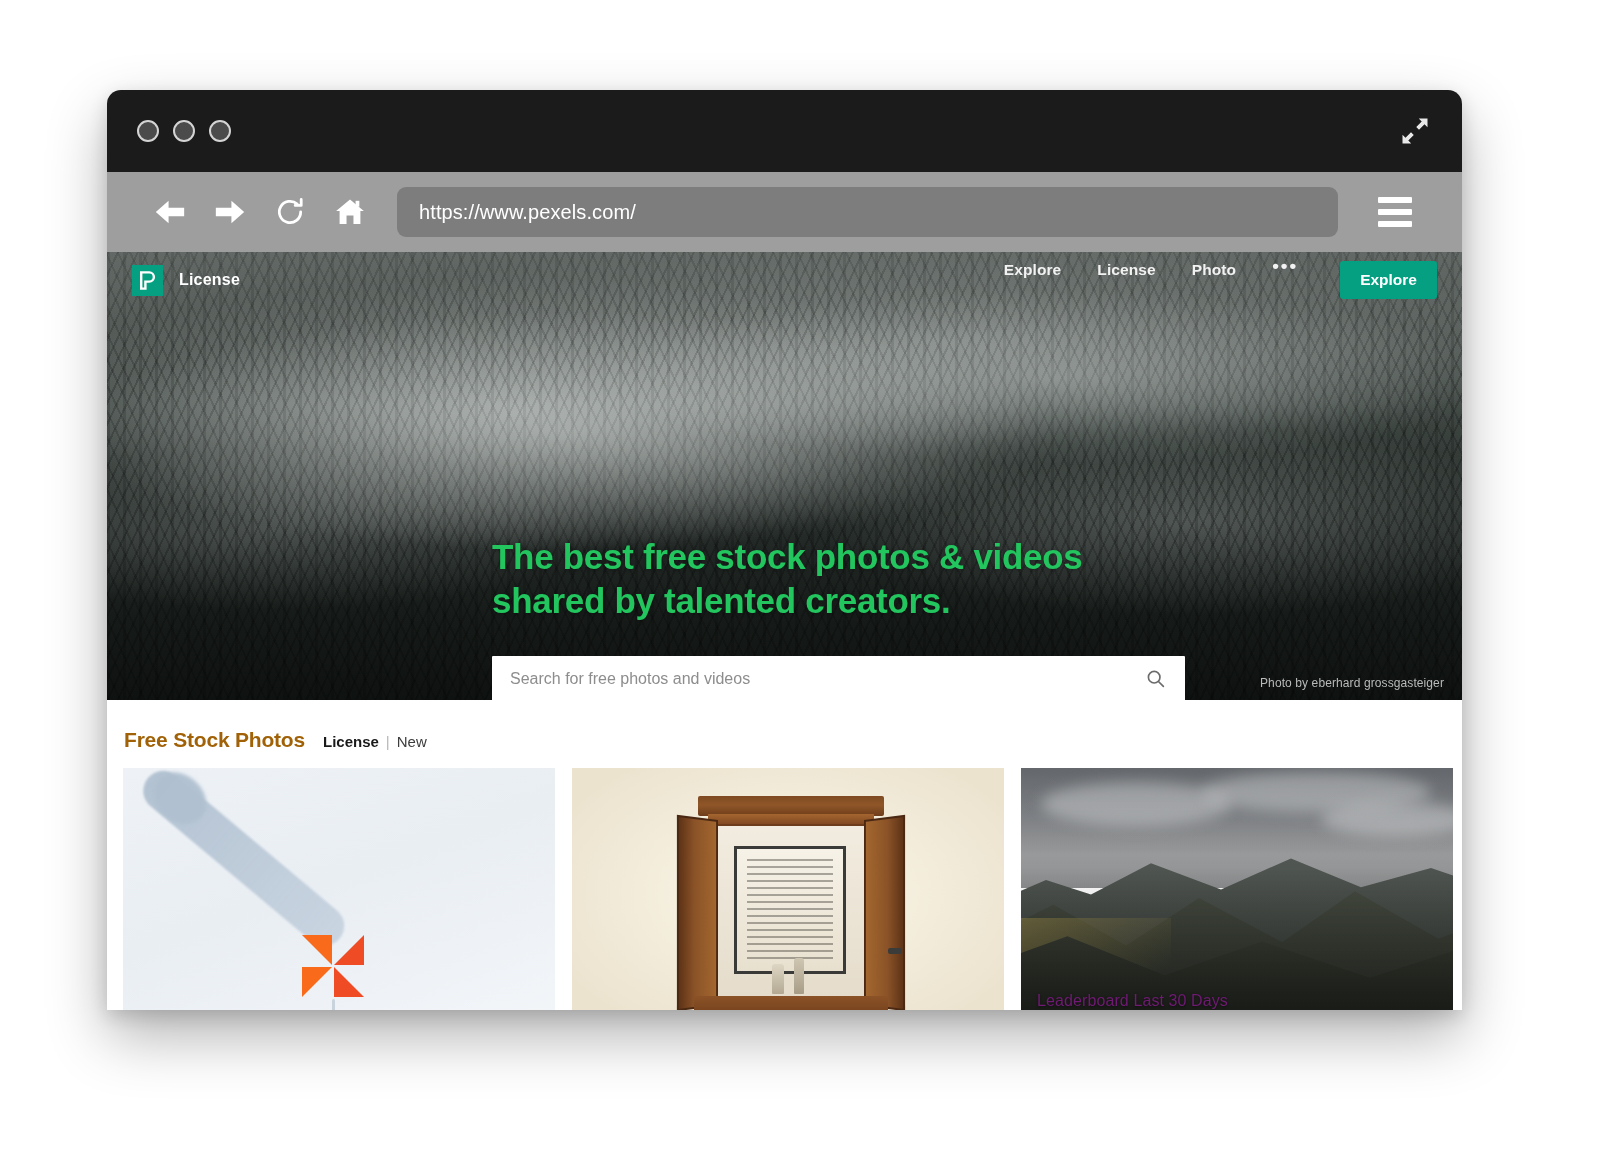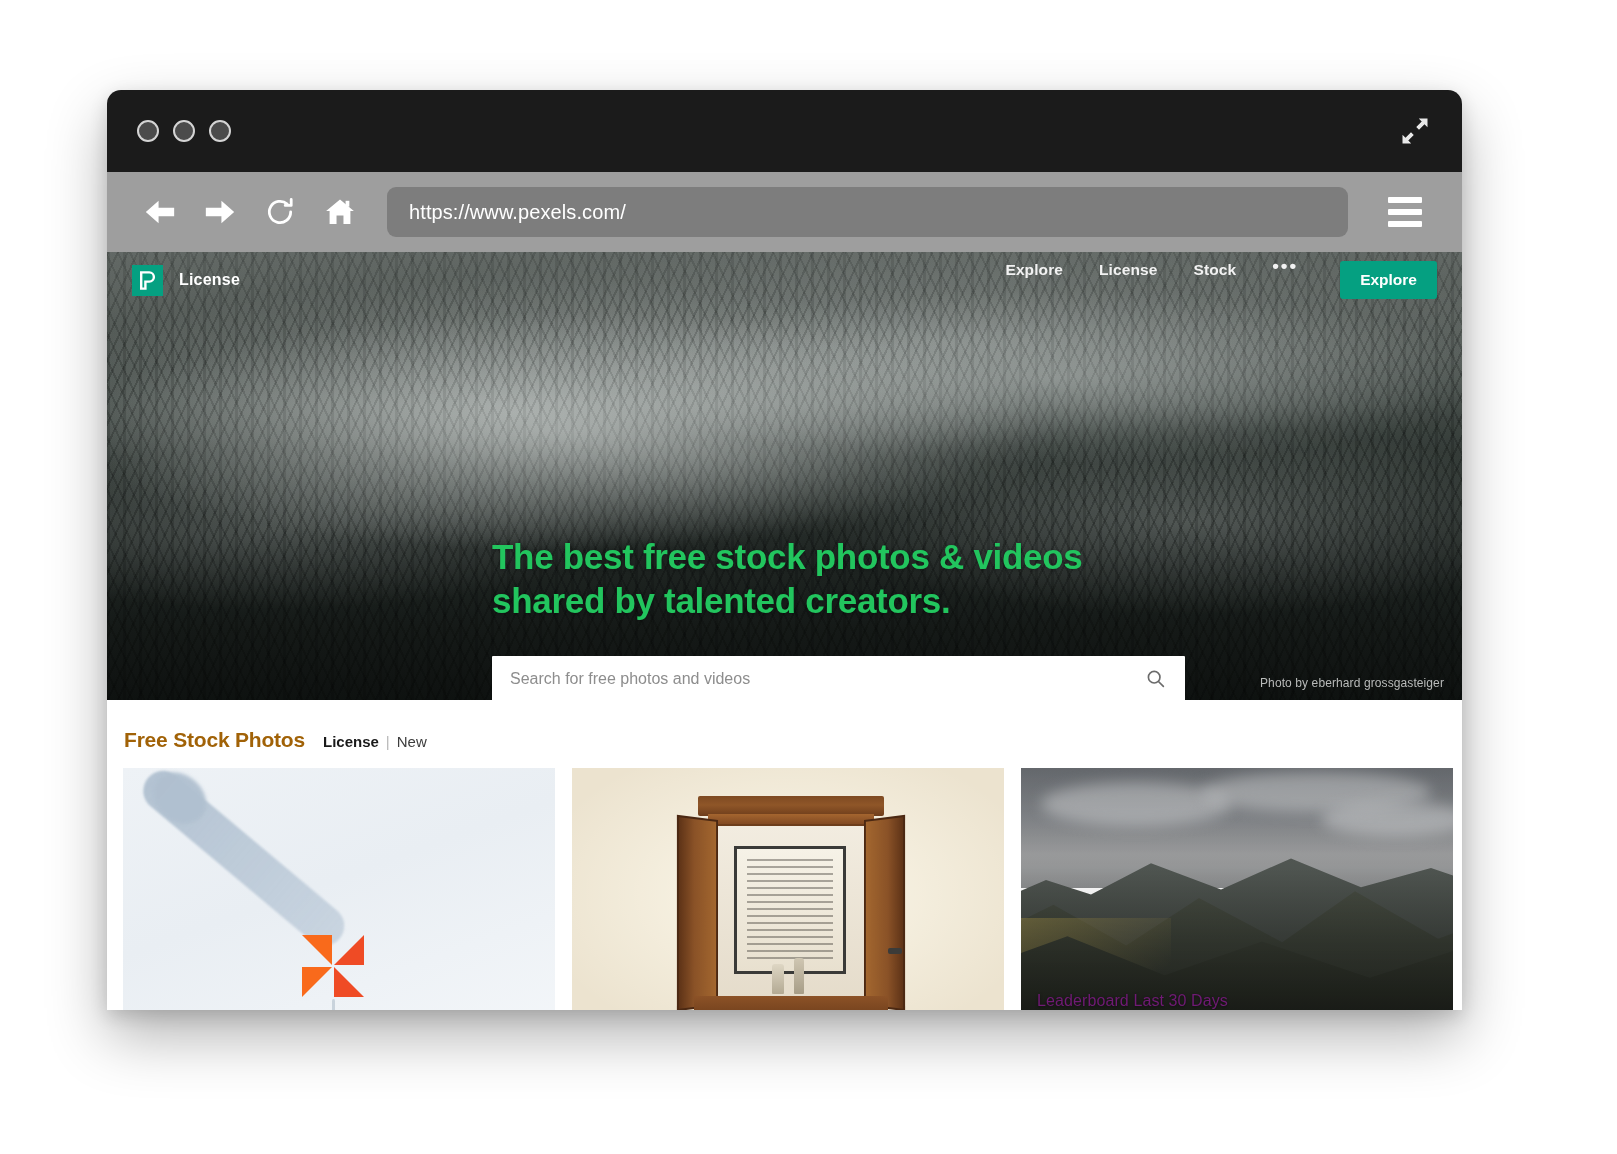--- a/index.html
+++ b/index.html
@@ -55,21 +55,21 @@
   }
   .expand-icon svg { display: block; }
 
   
   .toolbar {
     position: relative;
     height: 80px;
     background: #9e9e9e;
     display: flex;
     align-items: center;
-    padding: 0 34px;
+    padding: 0 44px;
     gap: 22px;
   }
   .nav-btn {
     width: 38px; height: 38px;
     display: flex; align-items: center; justify-content: center;
     color: #ffffff;
     flex: 0 0 auto;
   }
   .nav-btn svg { display: block; }
   .url-bar {
@@ -547,21 +547,21 @@
               <svg width="17" height="19" viewBox="0 0 17 19" fill="none" aria-hidden="true">
                 <path d="M2.2 1.4 H10.3 a4.6 4.6 0 0 1 0 9.2 H6.4 V17.6 H2.2 Z" stroke="#ffffff" stroke-width="2.4" stroke-linejoin="miter"></path>
               </svg>
             </div>
             <span class="brand-name">License</span>
           </div>
 
           <div class="site-nav">
             <span class="nav-link">Explore</span>
             <span class="nav-link">License</span>
-            <span class="nav-link">Stock</span>
+            <span class="nav-link">Photo</span>
             <span class="nav-more">•••</span>
             <span class="upload-btn">Explore</span>
           </div>
         </div>
 
         <div class="hero-inner">
           <div class="hero-title">The best free stock photos &amp; videos
 shared by talented creators.</div>
 
           <div class="search-wrap">

